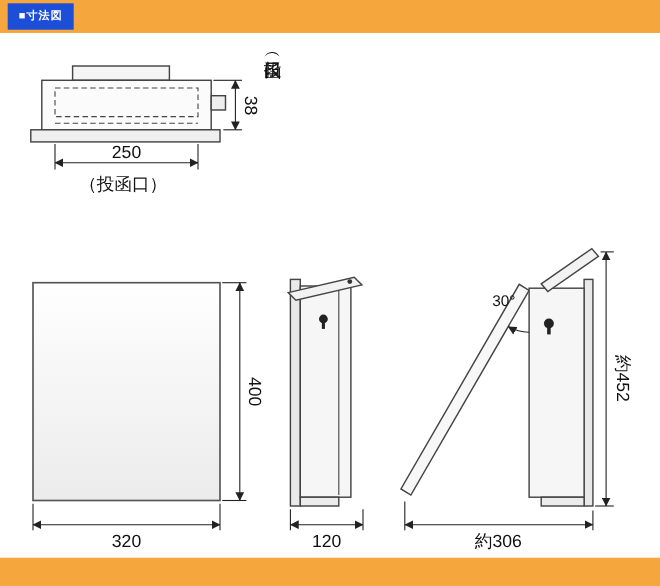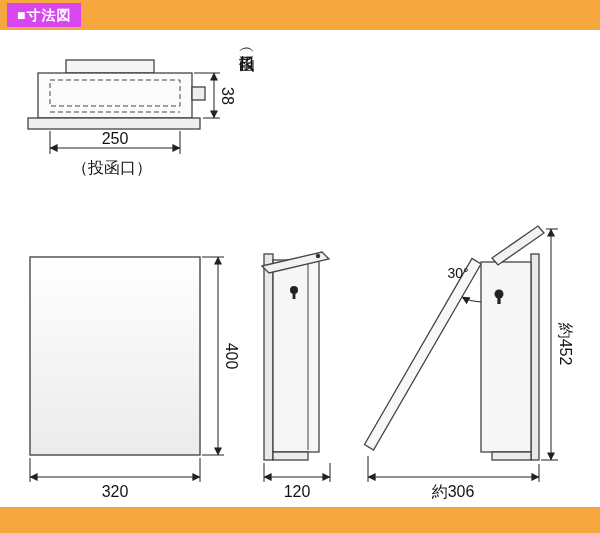--- a/index.html
+++ b/index.html
@@ -3,21 +3,21 @@
 <meta charset="utf-8">
 <style>
   html,body{margin:0;padding:0;}
   body{
     width:600px;height:533px;position:relative;background:#ffffff;
     font-family:"Liberation Sans","DejaVu Sans",sans-serif;overflow:hidden;
   }
   .top-bar{position:absolute;top:0;left:0;width:600px;height:30px;background:#F5A73E;}
   .title-box{
     position:absolute;top:3px;left:7px;height:24px;line-height:24px;
-    background:#d946ef;color:#ffffff;font-size:14px;font-weight:bold;
+    background:#1d4ed8;color:#ffffff;font-size:10px;font-weight:bold;
     padding:0 10px;letter-spacing:1px;
   }
   .bottom-bar{position:absolute;bottom:0;left:0;width:600px;height:26px;background:#F5A73E;}
   svg.diagram{position:absolute;top:0;left:0;}
   svg text{
     font-family:"Liberation Sans","DejaVu Sans",sans-serif;
     fill:#111111;font-size:16px;
   }
   svg text.small{font-size:14px;}
   .vtext{

